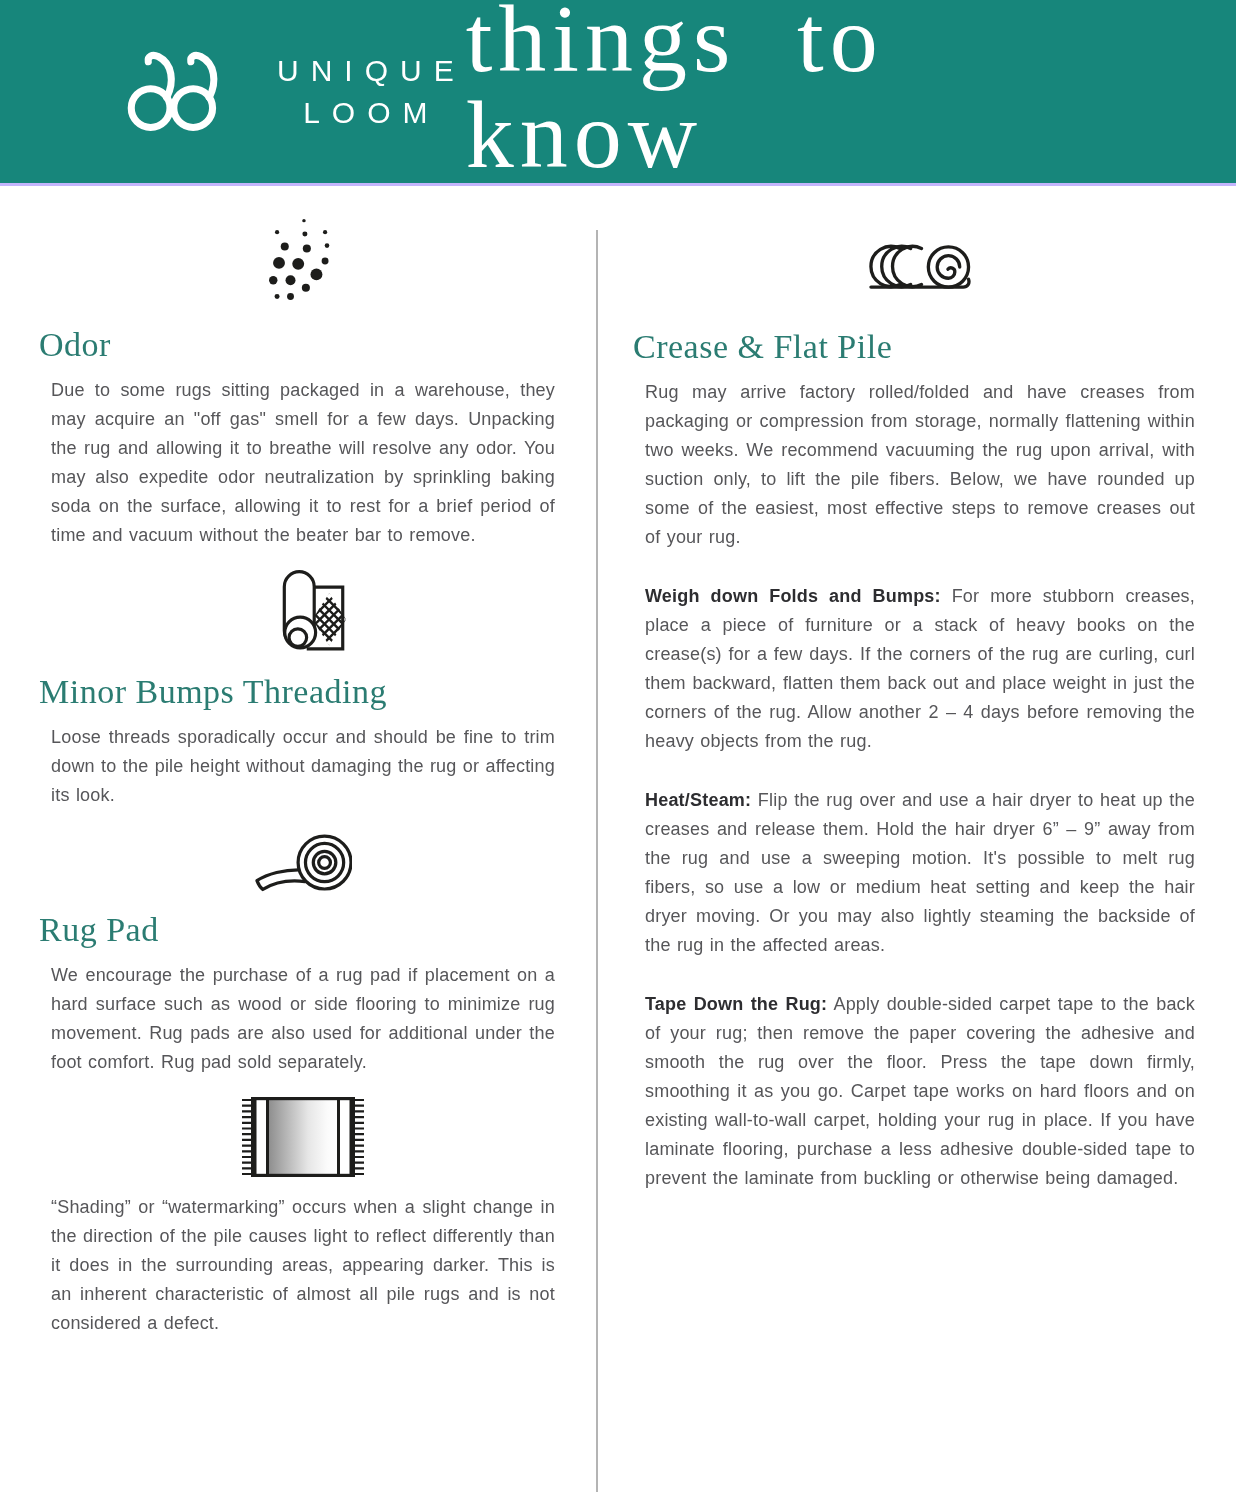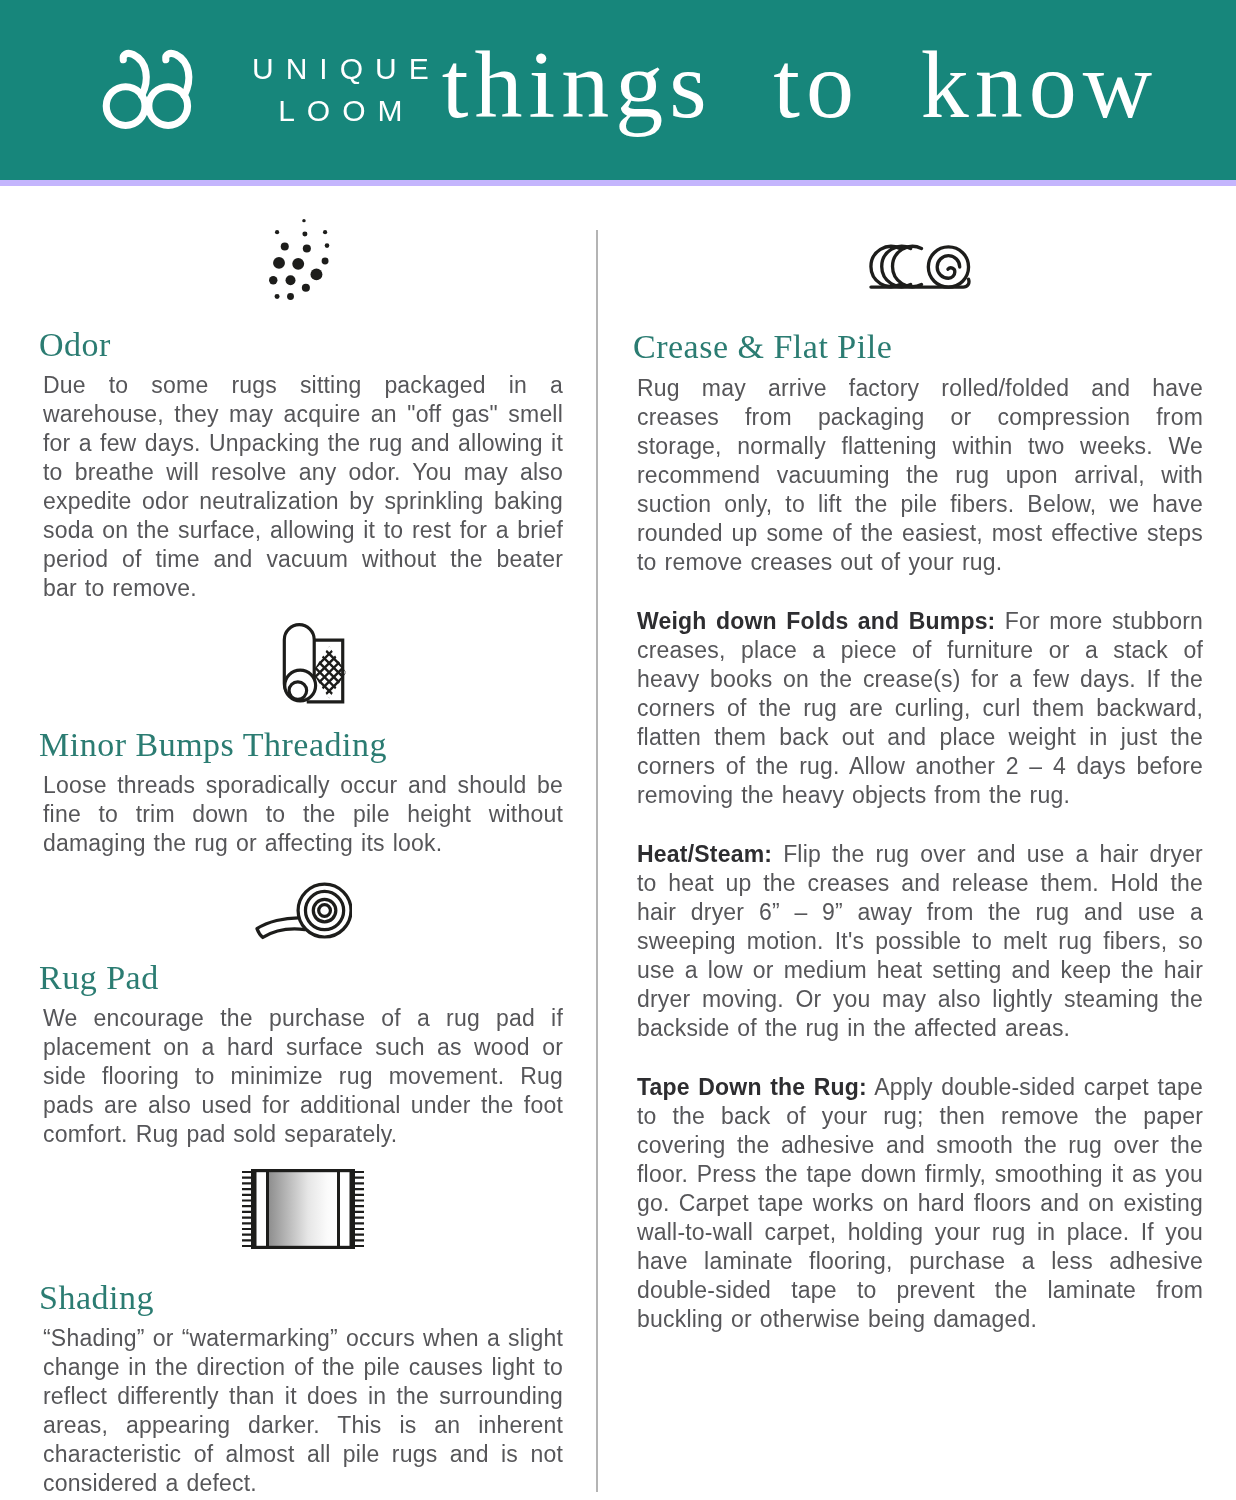--- a/index.html
+++ b/index.html
@@ -5,22 +5,22 @@
   html,body { margin:0; padding:0; background:#ffffff; }
   .page {
     position:relative; width:1236px; height:1500px;
     background:#ffffff; overflow:hidden;
     font-family:"Liberation Sans", sans-serif;
   }
 
   
   header.banner {
     position:relative; width:100%; height:186px;
-    background:#17867b; border-bottom:6px solid #c4b5fd;
-    display:flex; align-items:center; box-sizing:border-box;
+    background:#17867b; border-bottom:3px solid #c4b5fd;
+    display:flex; align-items:center; box-sizing:border-box;padding-left:25px;
   }
   .brand { display:flex; align-items:center; margin-left:102px; }
   .brand-logo { display:block; }
   .brand-text {
     margin-left:46px; color:#ffffff; text-align:center;
     font-size:30px; letter-spacing:12px; line-height:42px; font-weight:400;
   }
   .brand-text span { display:block; }
   h1.title {
     margin:0 78px 0 auto; color:#ffffff;
@@ -39,21 +39,21 @@
   .col-left  { left:39px;  width:528px; }
   .col-right { left:633px; width:574px; }
 
   .icon-wrap { text-align:center; }
   h2.heading {
     font-family:"Liberation Serif", serif; font-weight:400;
     color:#2b7c72; font-size:34px; letter-spacing:0.5px;
     text-align:left; margin:14px 0 7px;
   }
   p.body {
-    margin:4px; color:#565659; font-size:23px; line-height:29px;
+    margin:12px; color:#565659; font-size:18px; line-height:29px;
     text-align:justify; letter-spacing:0.2px; word-spacing:0.06em;
   }
   p.body strong { color:#2d2d30; font-weight:700; }
 
   .topic-odor      { margin-top:26px; }
   .topic-threading { margin-top:16px; }
   .topic-rugpad    { margin-top:24px; }
   .topic-rugpad h2.heading  { margin-top:12px; }
   .topic-shading   { margin-top:20px; }
   .topic-shading h2.heading { margin-top:26px; }
@@ -176,21 +176,20 @@
             </g>
             <rect x="28" y="3" width="71" height="74" fill="url(#shadeGrad)"></rect>
             <rect class="inkf" x="10" y="0" width="5.5" height="80"></rect>
             <rect class="inkf" x="108.5" y="0" width="5.5" height="80"></rect>
             <rect class="inkf" x="25" y="0" width="3" height="80"></rect>
             <rect class="inkf" x="96" y="0" width="3" height="80"></rect>
             <rect class="inkf" x="10" y="0" width="104" height="3.2"></rect>
             <rect class="inkf" x="10" y="76.8" width="104" height="3.2"></rect>
           </svg>
         </div>
-        <h2 class="heading">Shading</h2>
         <p class="body">“Shading” or “watermarking” occurs when a slight change in the direction of the pile causes light to reflect differently than it does in the surrounding areas, appearing darker. This is an inherent characteristic of almost all pile rugs and is not considered a defect.</p>
       </div>
 
     </section>
 
     <section class="col col-right">
 
       <div class="icon-wrap">
         <svg width="102" height="48" viewBox="0 0 104 48">
           <g class="ink" stroke-width="3.4" stroke-linecap="round" fill="none">

